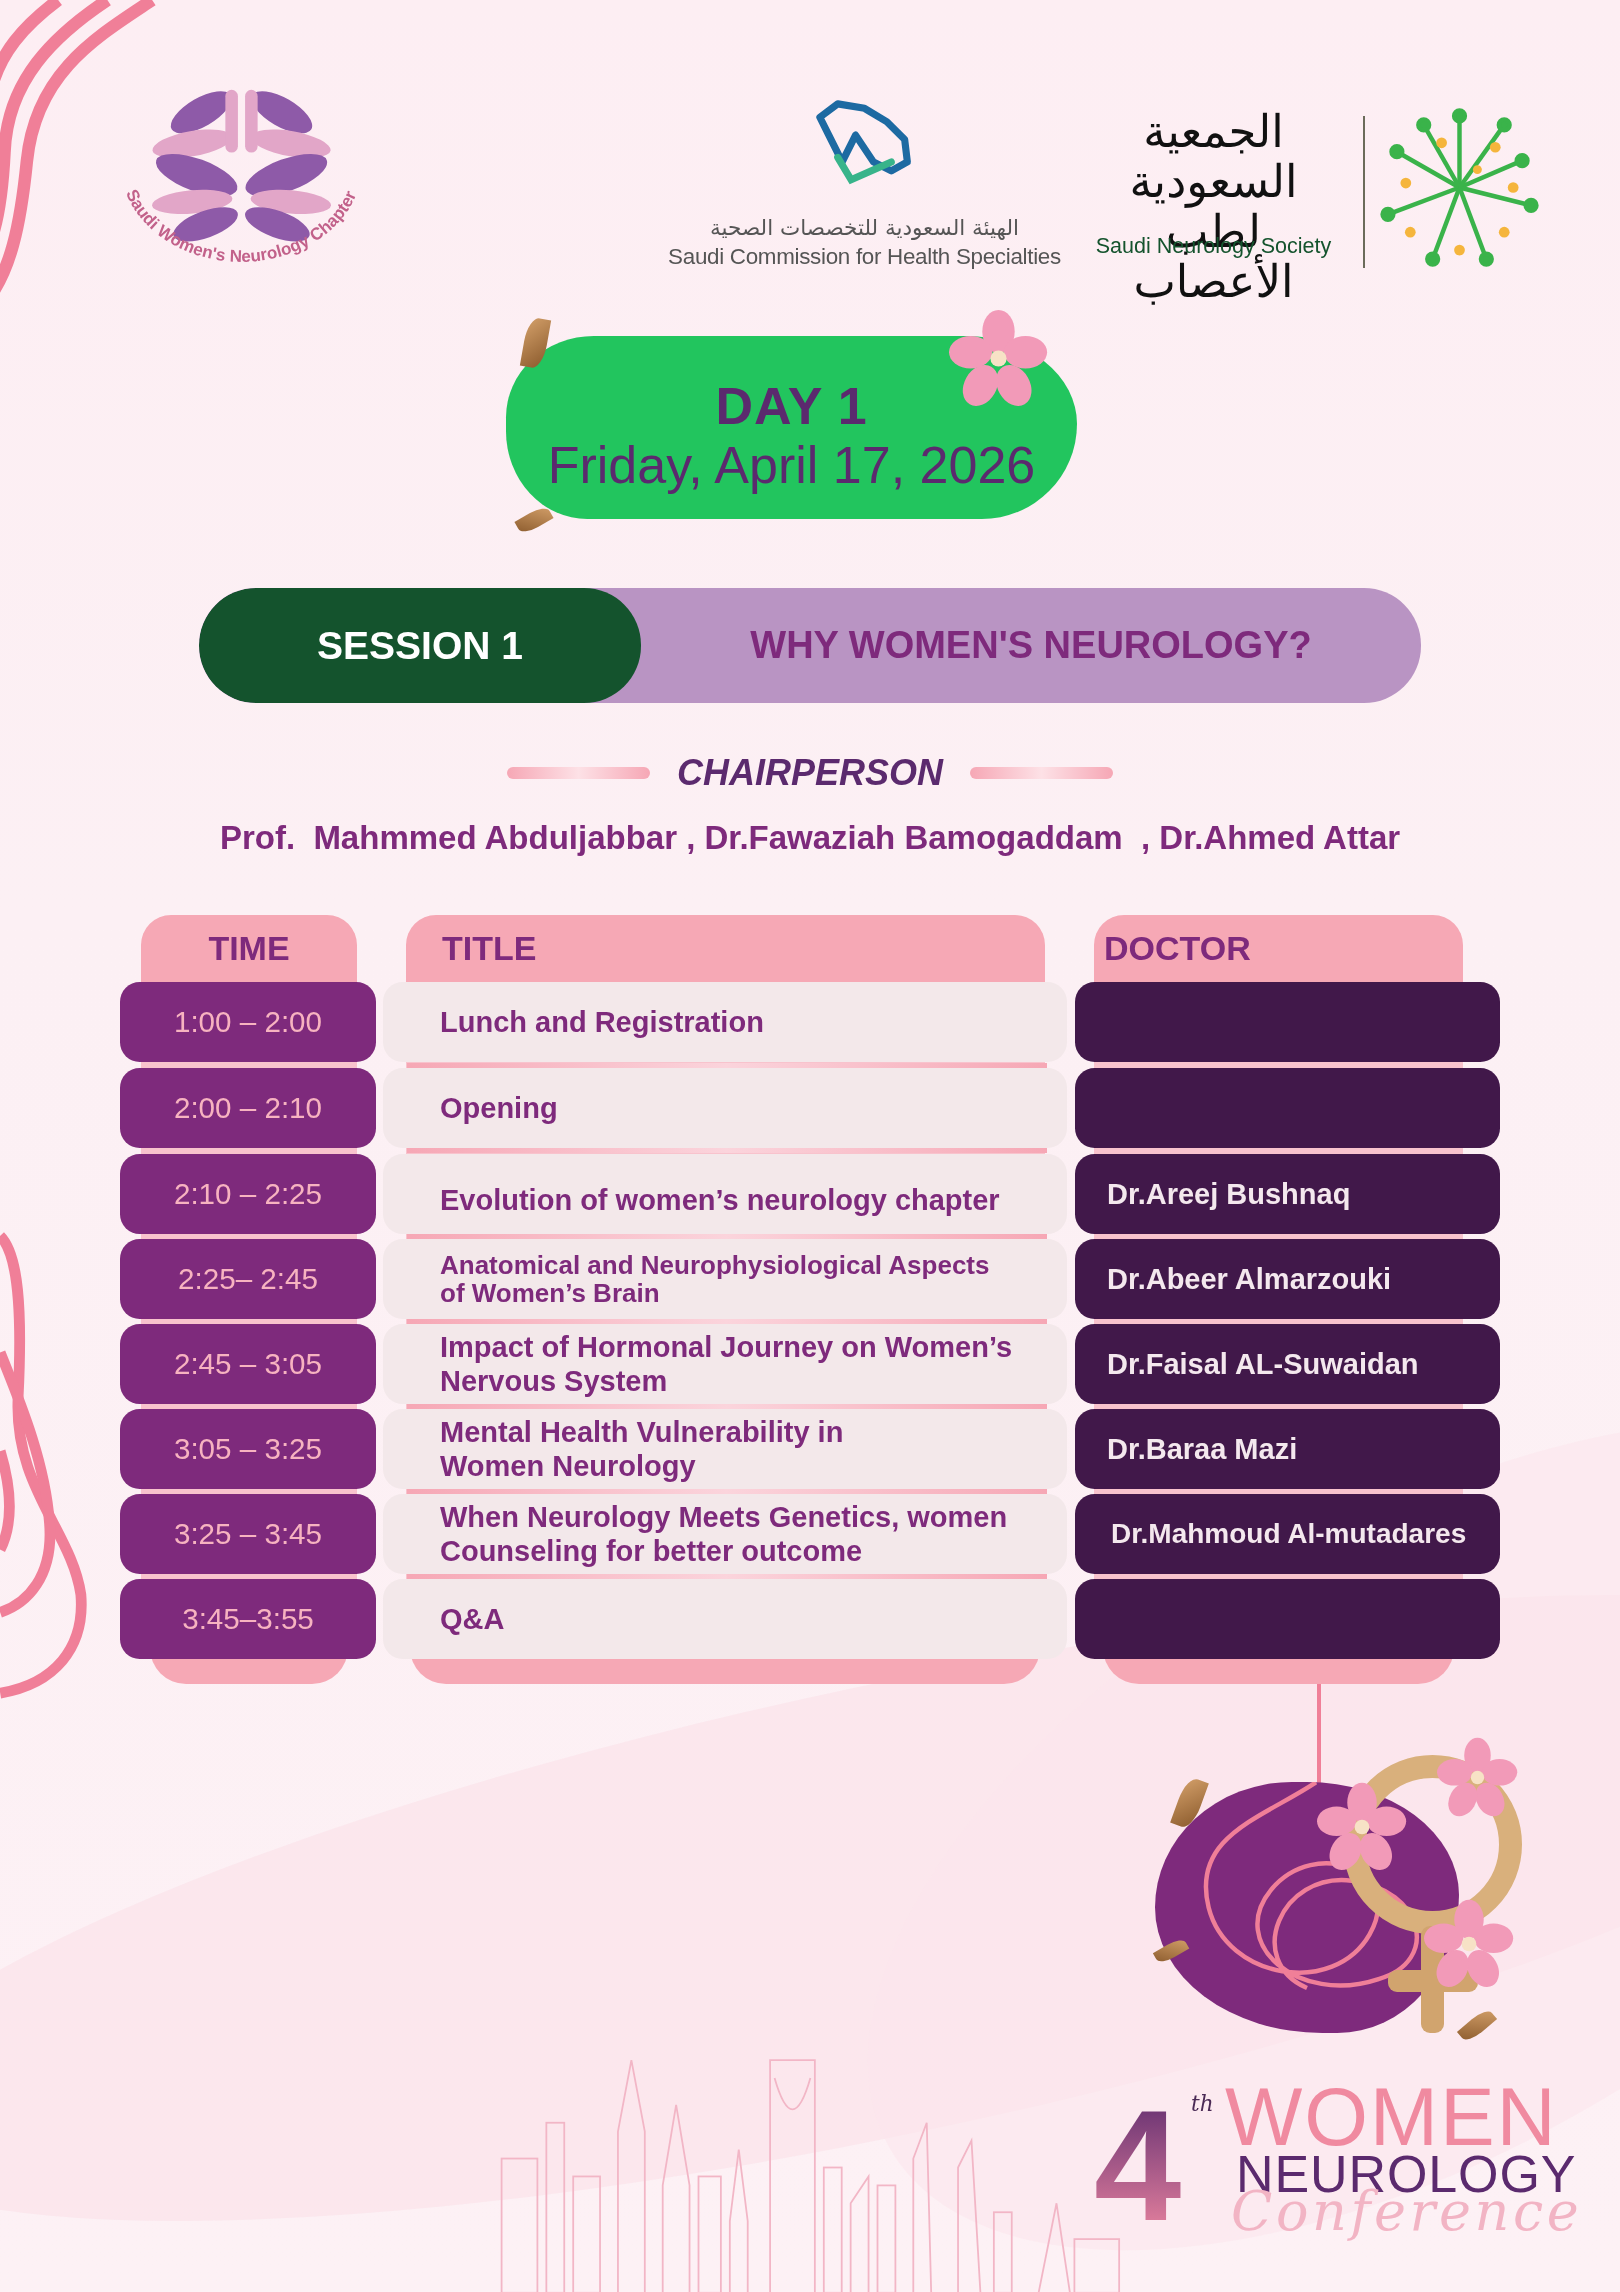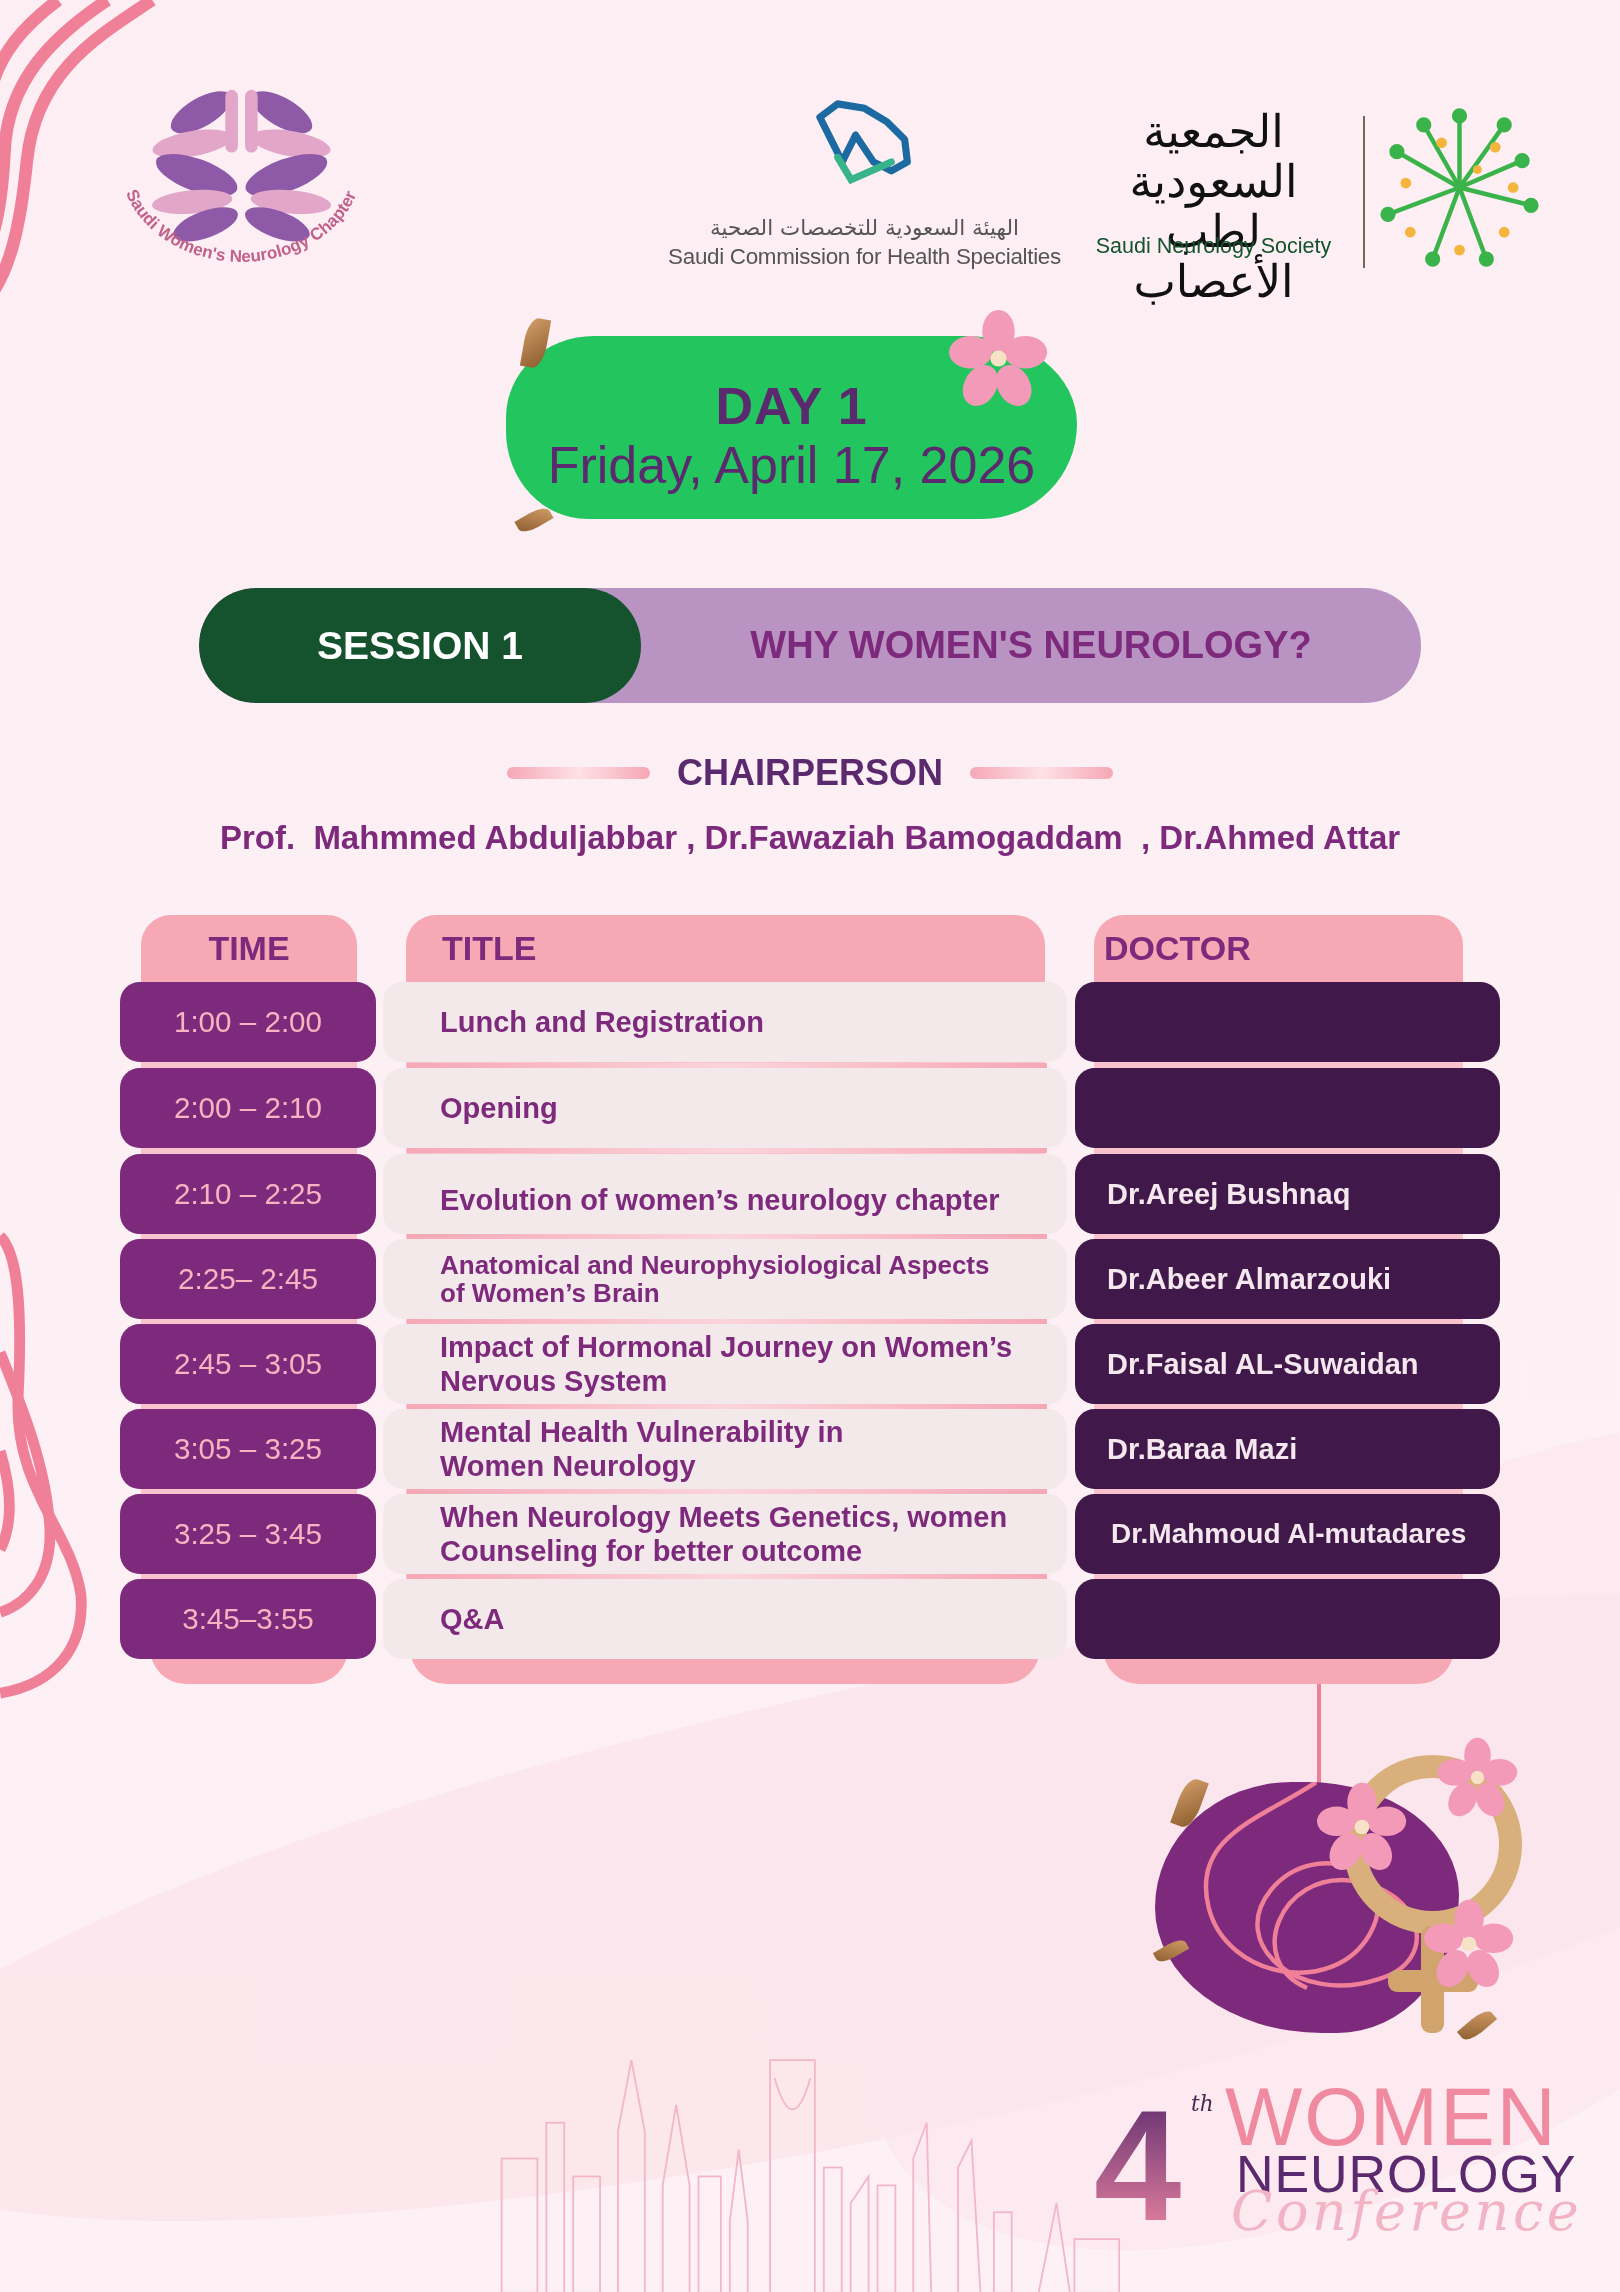--- a/index.html
+++ b/index.html
@@ -53,21 +53,21 @@
     color: #fff; font-weight: bold; font-size: 39px;
     display: flex; align-items: center; justify-content: center;
   }
   .session-right {
     position: absolute; left: 442px; right: 0; top: 0; height: 115px;
     color: #7e2a7c; font-weight: bold; font-size: 38px;
     display: flex; align-items: center; justify-content: center;
   }
 
   
-  .chair-row { left: 0; width: 1620px; top: 748px; height: 50px; display: flex; justify-content: center; align-items: center; gap: 27px; }
+  .chair-row { left: 0; width: 1620px; top: 748px; height: 50px; display: flex; justify-content: center; align-items: center; gap: 27px; font-style: italic; }
   .chair-line { width: 143px; height: 12.5px; border-radius: 6.3px; background: linear-gradient(90deg,#f6a7b5,#fde1e6 50%,#f6a7b5); }
   .chair-label { font-size: 36px; font-weight: bold; color: #5b2a6e; }
   .chair-names { left: 0; width: 1620px; top: 819px; text-align: center; font-size: 33px; font-weight: bold; color: #7e2a7c; white-space: pre; }
 
   
   .col-head {
     position: absolute; top: 915px; height: 85px;
     background: #f6a8b5; border-radius: 30px 30px 0 0;
     font-size: 34px; font-weight: bold; color: #7e2a7c;
     padding-top: 14.3px;

